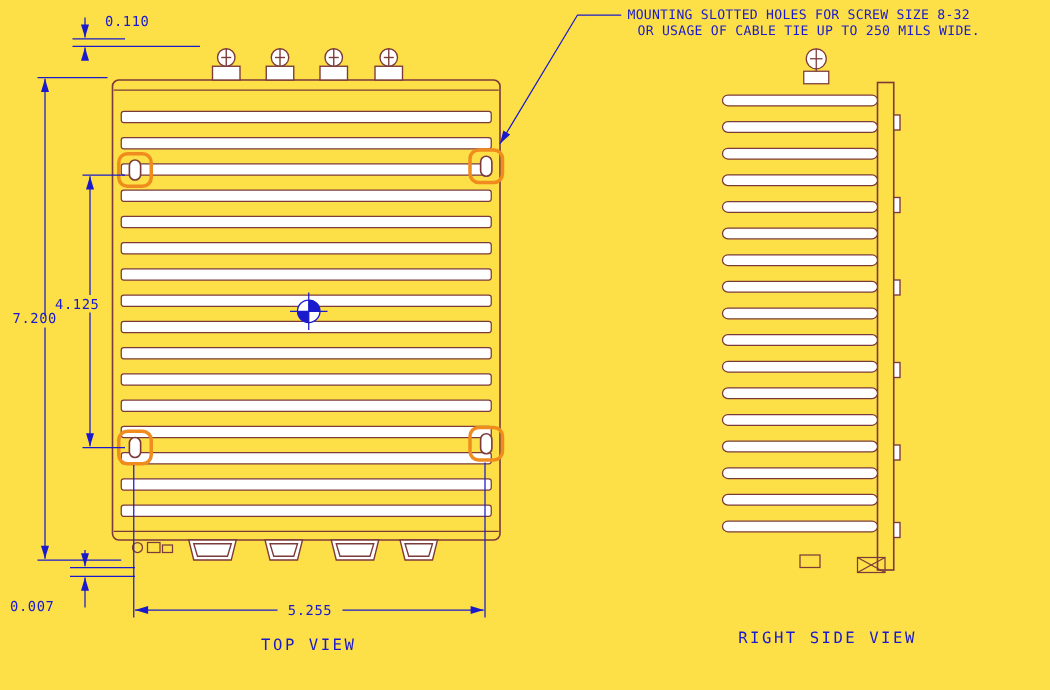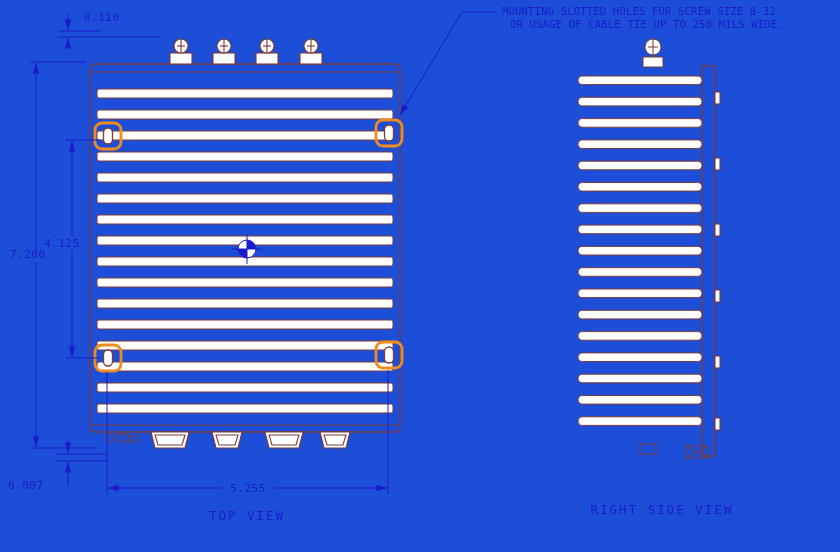--- a/index.html
+++ b/index.html
@@ -1,21 +1,21 @@
 <!DOCTYPE html>
 <html style="--geo: #7c3a3a; --dim: #1a1acc; --hl: #f08c1e;"><head>
 <meta charset="utf-8">
 <style>
   :root{
     --geo:#7c3a3a;
     --dim:#1a1acc;
     --hl:#f08c1e;
   }
   html,body{margin:0;padding:0;background:#ffffff;}
-  #canvas{position:relative;width:840px;height:552px;background:#1d4ed8;overflow:hidden;
+  #canvas{position:relative;width:840px;height:552px;background:#fde047;overflow:hidden;
           font-family:"DejaVu Sans Mono", monospace;}
   svg{position:absolute;left:0;top:0;}
   svg text{font-family:"DejaVu Sans Mono", monospace;}
 
   .geo{stroke:var(--geo);fill:none;stroke-width:1.3;}
   .geo-thin{stroke:var(--geo);fill:none;stroke-width:1;}
   #top-fins rect,#side-fins rect{fill:#ffffff;stroke:var(--geo);stroke-width:1;}
   #top-connectors *,#bottom-connectors *{fill:#ffffff;stroke:var(--geo);stroke-width:1.1;}
   #plate-tabs rect{fill:#ffffff;stroke:var(--geo);stroke-width:1.1;}
   #slots rect{fill:#ffffff;stroke:var(--geo);stroke-width:1.3;}

